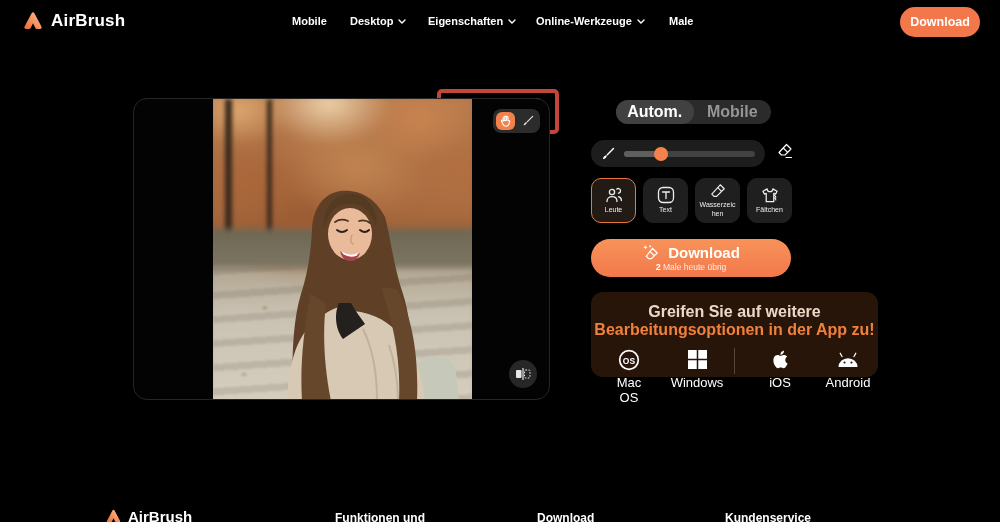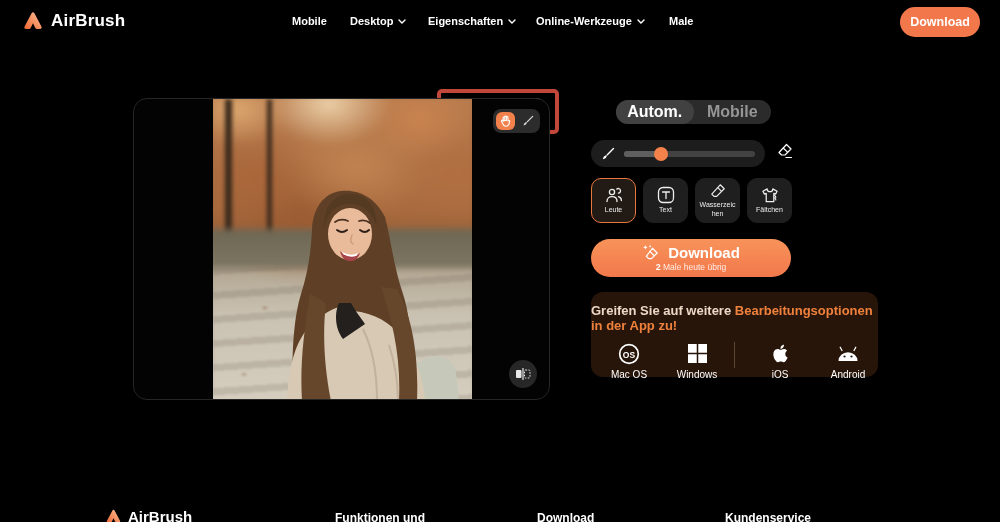--- a/index.html
+++ b/index.html
@@ -95,29 +95,29 @@
   .remove-btn { position:absolute; left:0; top:139px; width:200px; height:38px;
     border:none; border-radius:19px; cursor:pointer; font-family:inherit;
     background:linear-gradient(180deg,#F8935А,#F2784B); background:linear-gradient(180deg,#F8935A,#F2784B);
     display:flex; flex-direction:column; align-items:center; justify-content:center; }
   .remove-main { display:flex; align-items:center; gap:7px; color:#fff;
     font-size:15px; font-weight:700; }
   .remove-sub { font-size:8.5px; color:rgba(255,255,255,.85); margin-top:1px; }
   .remove-sub b { color:#fff; font-size:9px; }
   .promo { position:absolute; left:0; top:192px; width:287px; height:85px;
     background:#271509; border-radius:12px; padding-top:11px; }
-  .promo-title { text-align:left; font-size:13px; font-weight:600; }
+  .promo-title { text-align:center; font-size:16px; font-weight:600; }
   .promo-title .plain { color:#EDD7C6; }
   .promo-title .accent { color:#F0813C; }
   .platforms { display:flex; align-items:flex-start; justify-content:center;
     gap:14px; margin-top:9px; }
   .platform { display:flex; flex-direction:column; align-items:center; gap:4px;
     width:46px; cursor:pointer; background:none; border:none; font-family:inherit;margin-left:8px; }
   .platform .plat-icon { height:23px; display:flex; align-items:center; }
-  .plat-label { font-size:10px; color:#fff; }
+  .plat-label { font-size:13px; color:#fff; }
   .plat-divider { width:1px; height:26px; background:#5a4434; margin-top:0; }
 
   
   .footer { position:absolute; left:0; top:505px; width:1000px; height:17px; }
   .footer-brand { position:absolute; left:105px; top:3px; display:flex; align-items:center; gap:6px; }
   .footer-brand-text { font-size:15px; font-weight:700; }
   .footer-col { position:absolute; top:6px; font-size:12px; font-weight:700; color:#fff; cursor:pointer; }
   .fc0{left:335px}.fc1{left:537px}.fc2{left:725px}
 </style>
 </head>

